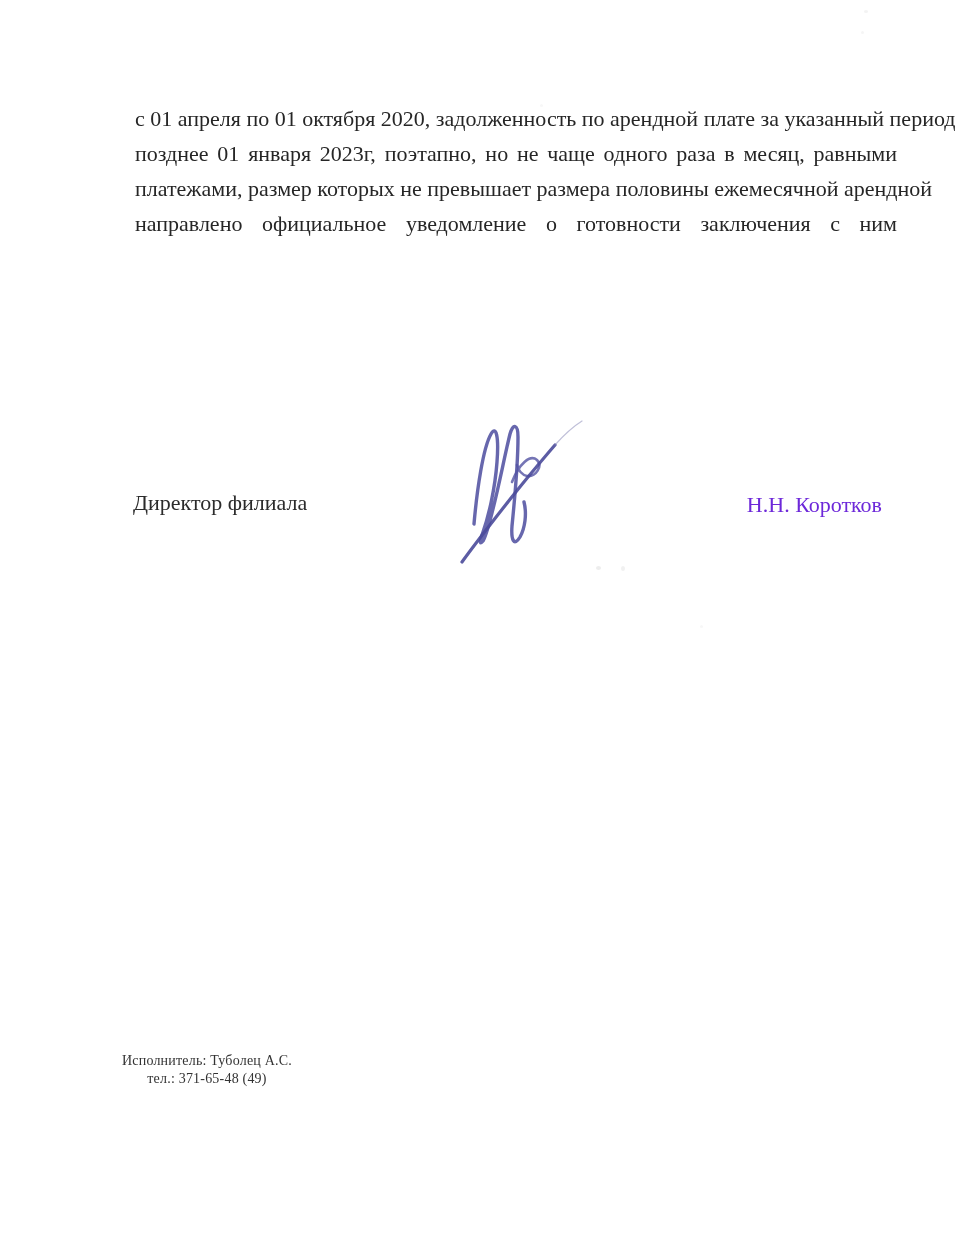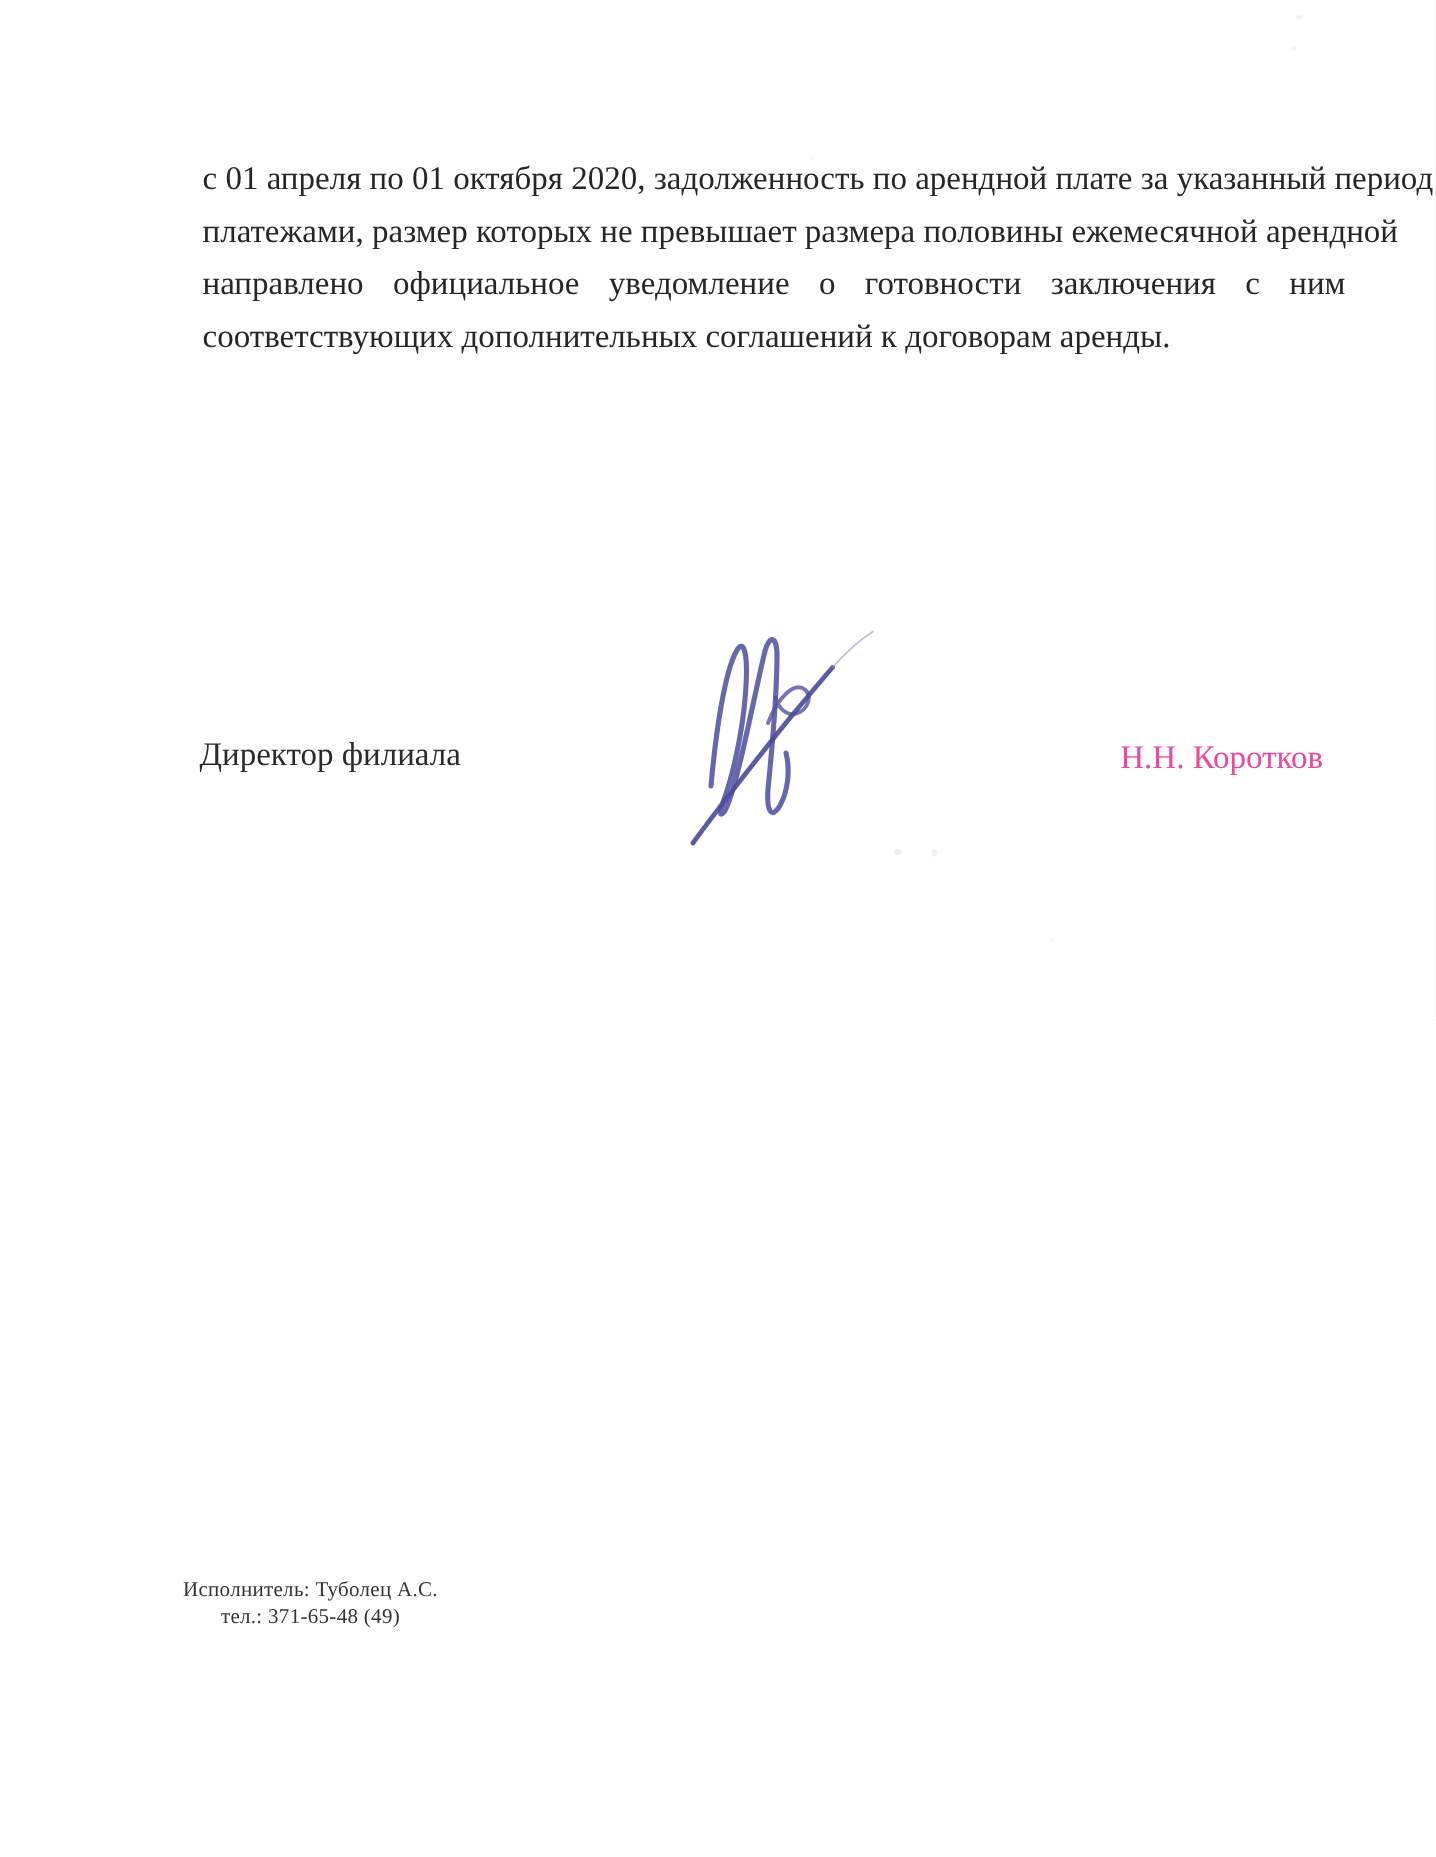--- a/index.html
+++ b/index.html
@@ -53,21 +53,21 @@
     left: 0;
     top: 0;
     white-space: nowrap;
     color: #2b2b2b;
   }
   .sign-name {
     position: absolute;
     right: 0;
     top: 2px;
     white-space: nowrap;
-    color: #ec4899;
+    color: #6d28d9;
   }
   .signature-svg {
     position: absolute;
     left: 450px;
     top: 420px;
     width: 140px;
     height: 148px;
   }
   
   .footer {
@@ -93,23 +93,23 @@
   .sp5 { left: 700px; top: 625px; width: 3px; height: 3px; opacity: 0.08; }
   .sp6 { left: 540px; top: 104px; width: 3px; height: 3px; opacity: 0.08; }
 </style>
 </head>
 <body>
 
 <div class="page">
 
   <div class="letter-body">
     <div class="letter-line">с 01 апреля по 01 октября 2020, задолженность по арендной плате за указанный период</div>
+    <div class="letter-line">позднее 01 января 2023г, поэтапно, но не чаще одного раза в месяц, равными</div>
     <div class="letter-line">платежами, размер которых не превышает размера половины ежемесячной арендной</div>
     <div class="letter-line">направлено официальное уведомление о готовности заключения с ним</div>
-    <div class="letter-line last">соответствующих дополнительных соглашений к договорам аренды.</div>
   </div>
 
   <svg class="signature-svg" viewBox="0 0 140 148" fill="none" xmlns="http://www.w3.org/2000/svg">
 
     <path d="M24,104 C27,70 33,28 41,14 C46,5 49,16 47,42 C45,70 38,98 33,112 C30,120 29,126 33,121 C41,108 53,42 60,14 C63,3 68,4 68,17 C68,46 64,86 62,106 C61,120 64,127 70,117 C75,108 77,94 74,82" stroke="#5252a2" stroke-width="3.4" stroke-linecap="round" opacity="0.88"></path>
 
     <path d="M62,62 C69,44 80,34 87,40 C93,46 86,57 77,56 C72,55 68,50 67,45" stroke="#5252a2" stroke-width="2.6" stroke-linecap="round" opacity="0.8"></path>
 
     <path d="M12,142 C22,128 55,85 78,57 C88,45 98,33 105,25" stroke="#4a4a9a" stroke-width="3.2" stroke-linecap="round" opacity="0.9"></path>
 

